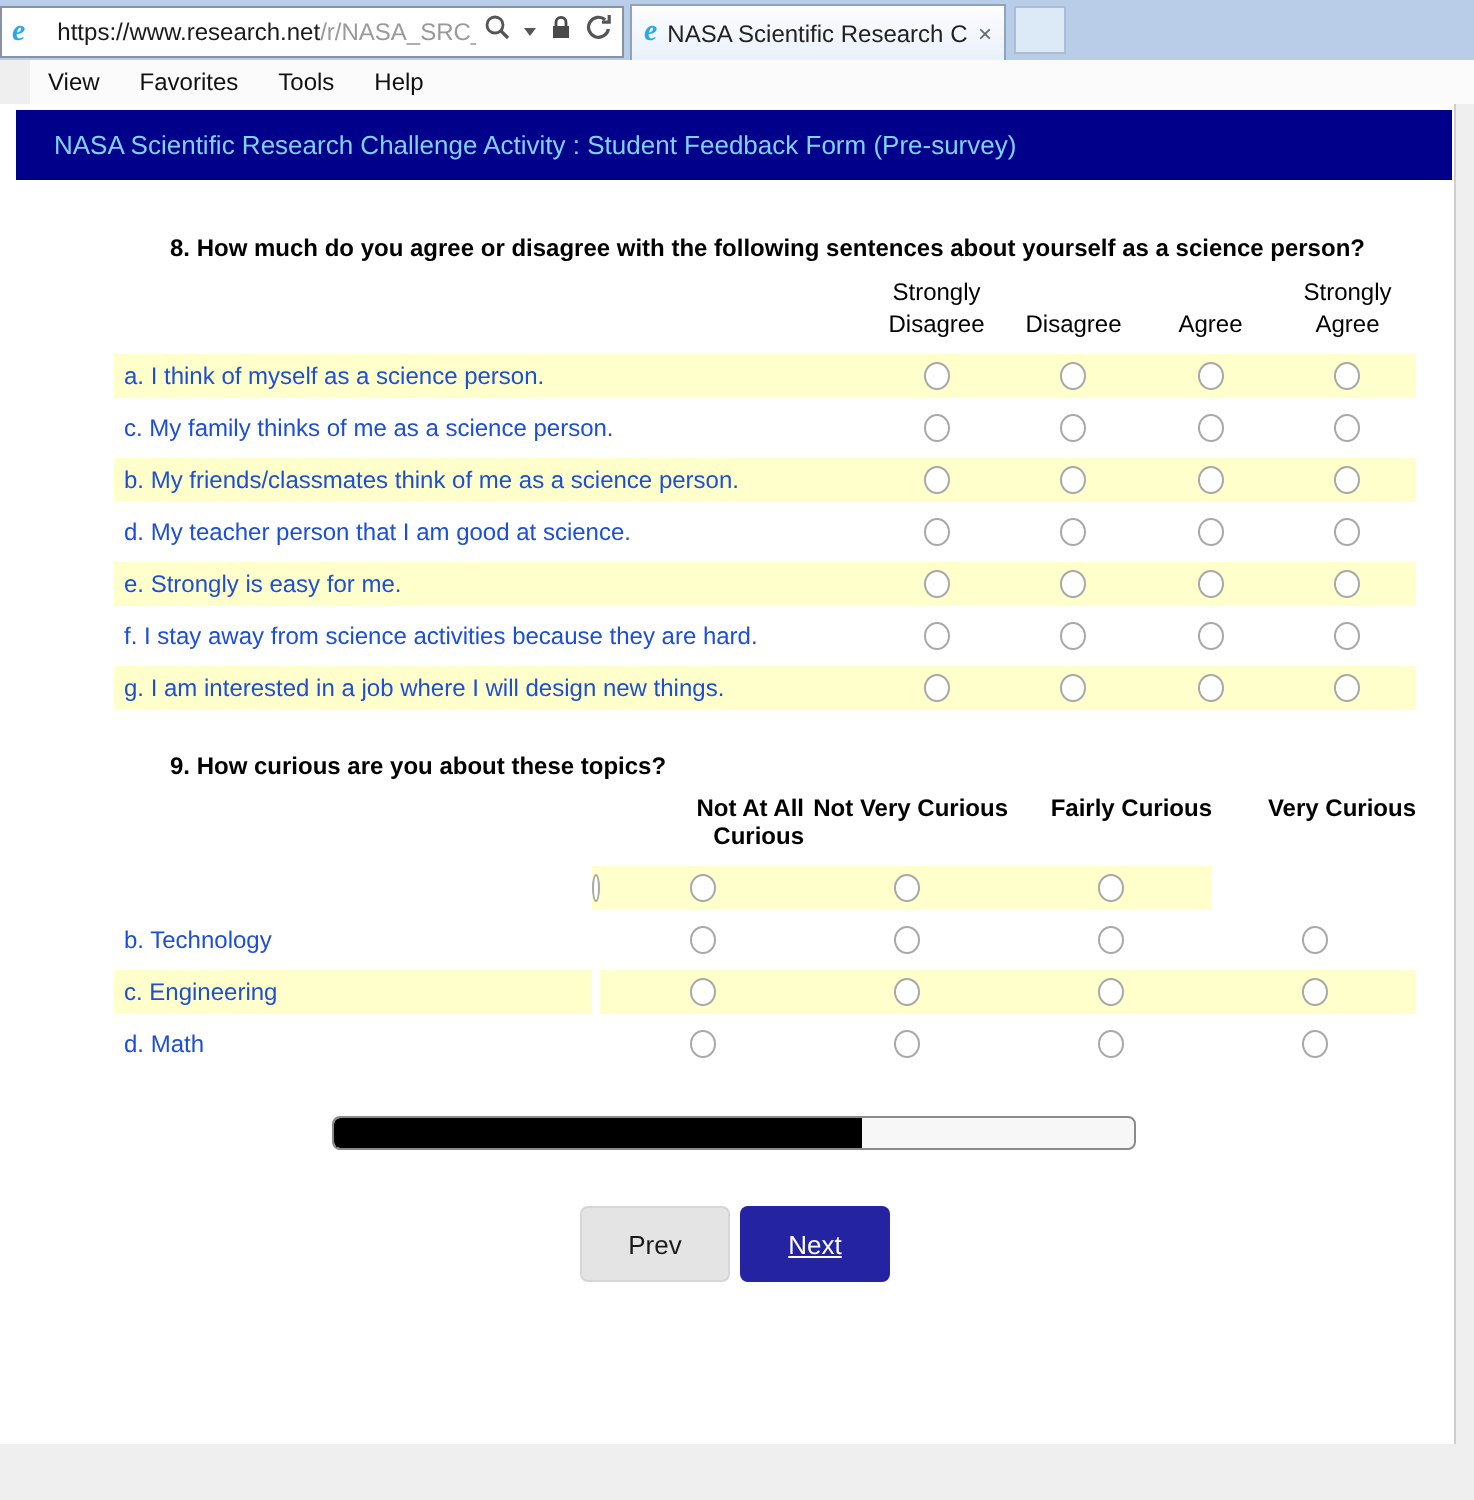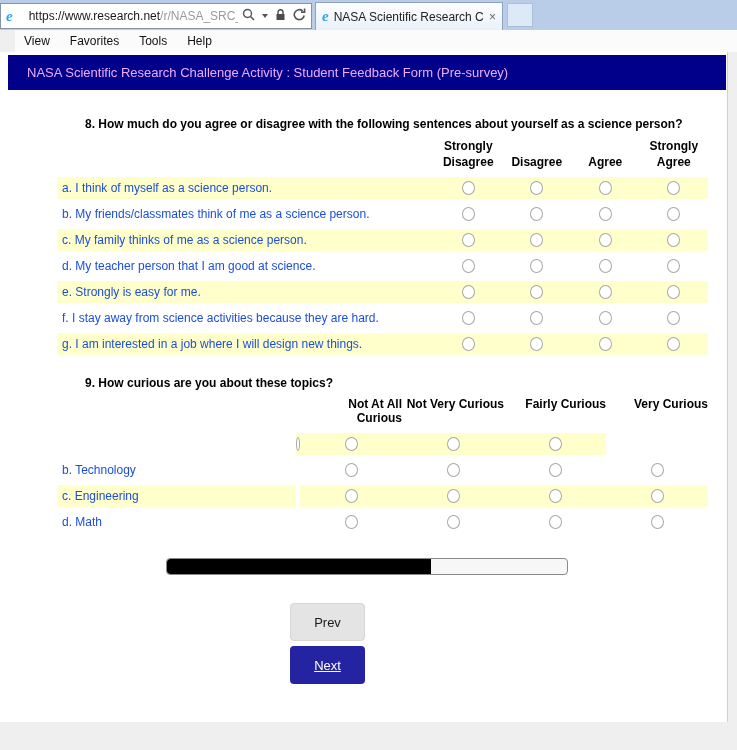--- a/index.html
+++ b/index.html
@@ -18,46 +18,46 @@
   .tab { margin-left:3px; width:188px; height:28px; align-self:flex-end; background:linear-gradient(#fdfdfe,#e9f1fa); border:1px solid #8ea4bd; border-bottom:none; display:flex; align-items:center; padding:0 6px; gap:5px; }
   .tab-title { flex:1; font-size:12px; color:#222; white-space:nowrap; overflow:hidden; }
   .tab-close { color:#666; font-size:12px; line-height:1; }
   .new-tab { width:26px; height:24px; margin-left:4px; background:#dce9f7; border:1px solid #a9bdd4; }
 
   
   .menu-bar { position:absolute; top:30px; left:15px; width:737px; height:22px; background:#fbfbfb; display:flex; align-items:center; padding-left:9px; gap:20px; font-size:12px; color:#111; }
 
   
   .page { position:absolute; top:52px; left:0; width:727px; height:670px; background:#fff; }
-  .banner { margin:3px 0 0 8px; width:718px; height:35px; color:#f0abfc; font-size:13px; line-height:35px; padding-left:19px; white-space:nowrap; overflow:hidden; }
+  .banner { margin:3px 0 0 8px; width:718px; height:35px; color:#7dd3fc; font-size:13px; line-height:35px; padding-left:19px; white-space:nowrap; overflow:hidden; }
   .content { margin-left:57px; width:651px; }
   .q-heading { font-size:12px; font-weight:bold; color:#000;margin-left:28px; }
   .q8-heading { margin-top:27px; }
   .q9-heading { margin-top:19px; }
 
   .q8-head { margin-top:8px; display:grid; grid-template-columns:377px 68.5px 68.5px 68.5px 68.5px; align-items:end; }
-  .q8-head .col { text-align:center; font-weight:bold; font-size:12px; line-height:1.3; padding-bottom:5px; }
+  .q8-head .col { text-align:center; font-weight:normal; font-size:12px; line-height:1.3; padding-bottom:5px; }
   .q8-row { display:grid; grid-template-columns:377px 68.5px 68.5px 68.5px 68.5px; height:26px; align-items:center; }
   .q8-row:nth-child(odd) { background:#FFFFCC; border-top:2px solid #fff; border-bottom:2px solid #fff; }
   .row-label { font-size:12px; color:#1d4ed8; padding-left:5px; white-space:nowrap; overflow:hidden; }
   .radio-cell { display:flex; justify-content:center; }
   .radio { width:13px; height:14px; border:1px solid #a8a8a8; border-radius:50%; background:#fff; display:inline-block; }
 
   .q9-head { margin-top:7px; display:grid; grid-template-columns:239px 4px 102px 102px 102px 102px; }
   .q9-head .col { text-align:right; font-weight:bold; font-size:12px; padding-bottom:6px; }
   .q9-row { display:grid; grid-template-columns:239px 4px 102px 102px 102px 102px; height:26px; }
   .q9-row:nth-child(odd) { border-top:2px solid #fff; border-bottom:2px solid #fff; }
   .q9-row:nth-child(odd) .q9cell { background:#FFFFCC; }
   .q9cell { display:flex; align-items:center; }
   .q9-opt { justify-content:center; }
 
   .progress-wrap { margin:23px 0 0 109px; width:402px; height:17px; border:1px solid #8a8a8a; border-radius:4px; background:#f7f7f7; overflow:hidden; }
   .progress-fill { height:100%; border-radius:3px 0 0 3px; }
 
-  .nav { margin:28px 0 0 233px; display:flex; gap:5px;flex-direction:column; }
+  .nav { margin:28px 0 0 233px; display:flex; gap:5px; }
   .btn { width:75px; height:38px; font-size:13px; font-family:inherit; border-radius:4px; display:flex; align-items:center; justify-content:center; cursor:pointer; }
   .btn-prev { background:#e4e4e4; color:#1a1a1a; border:1px solid #d6d6d6; }
   .btn-next { border:none; color:#fff;text-decoration:underline; }
 
   .right-strip { position:absolute; top:52px; right:0; width:10px; height:698px; background:#efefef; border-left:1px solid #cfcfcf; }
   .bottom-strip { position:absolute; left:0; top:722px; width:737px; height:28px; background:#efefef; }
 </style>
 </head>
 <body>
 
@@ -121,36 +121,36 @@
             <span class="radio"></span>
           </div>
         <div class="radio-cell">
             <span class="radio"></span>
           </div>
         <div class="radio-cell">
             <span class="radio"></span>
           </div>
       </div>
       <div class="q8-row">
+        <div class="row-label">c. My family thinks of me as a science person.</div>
+        <div class="radio-cell">
+            <span class="radio"></span>
+          </div>
+        <div class="radio-cell">
+            <span class="radio"></span>
+          </div>
+        <div class="radio-cell">
+            <span class="radio"></span>
+          </div>
+        <div class="radio-cell">
+            <span class="radio"></span>
+          </div>
+      </div>
+      <div class="q8-row">
         <div class="row-label">b. My friends/classmates think of me as a science person.</div>
-        <div class="radio-cell">
-            <span class="radio"></span>
-          </div>
-        <div class="radio-cell">
-            <span class="radio"></span>
-          </div>
-        <div class="radio-cell">
-            <span class="radio"></span>
-          </div>
-        <div class="radio-cell">
-            <span class="radio"></span>
-          </div>
-      </div>
-      <div class="q8-row">
-        <div class="row-label">c. My family thinks of me as a science person.</div>
         <div class="radio-cell">
             <span class="radio"></span>
           </div>
         <div class="radio-cell">
             <span class="radio"></span>
           </div>
         <div class="radio-cell">
             <span class="radio"></span>
           </div>
         <div class="radio-cell">

